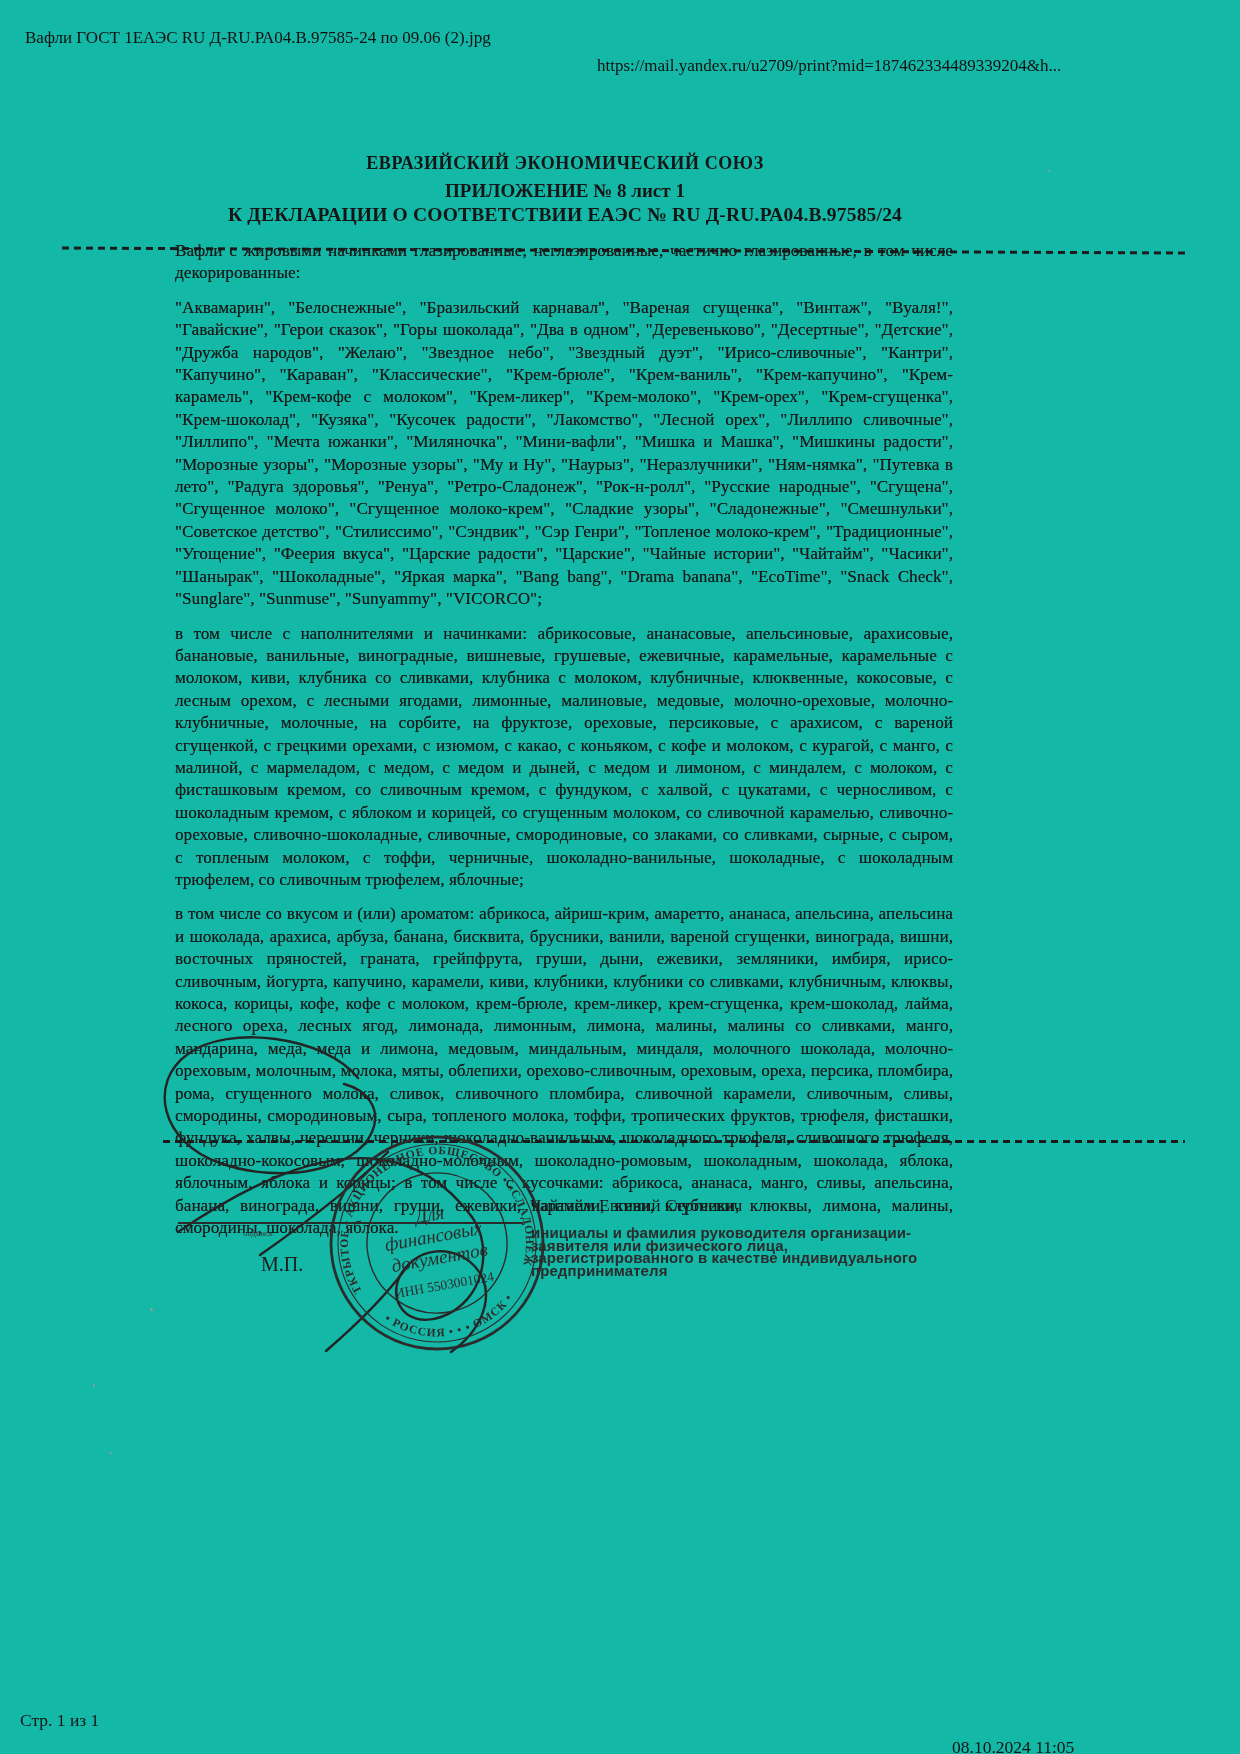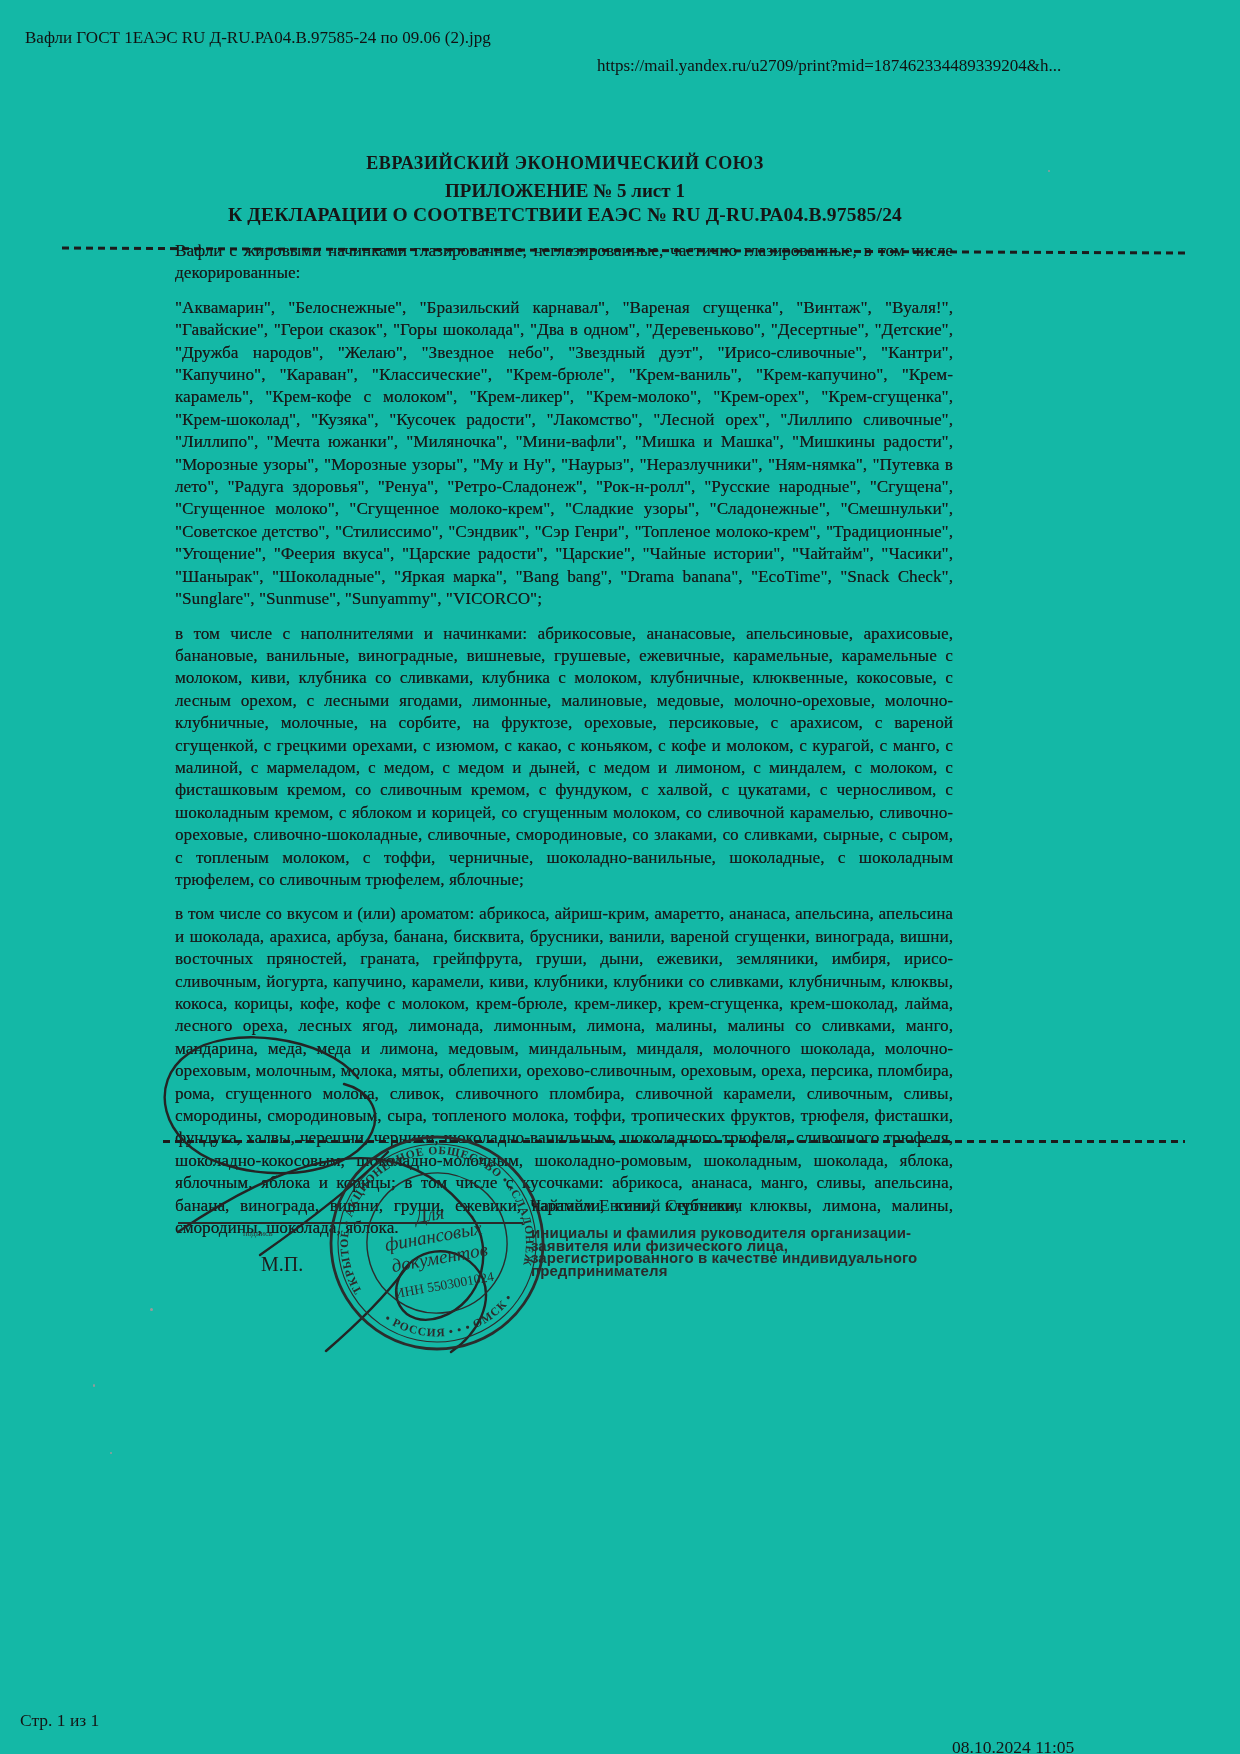--- a/index.html
+++ b/index.html
@@ -59,21 +59,21 @@
 <body>
 
 <div class="page">
 
   <div class="print-header">
     <span class="ph-file">Вафли ГОСТ 1ЕАЭС RU Д-RU.РА04.В.97585-24 по 09.06 (2).jpg</span>
     <span class="ph-url">https://mail.yandex.ru/u2709/print?mid=187462334489339204&amp;h...</span>
   </div>
 
   <div class="doc-title t1">ЕВРАЗИЙСКИЙ ЭКОНОМИЧЕСКИЙ СОЮЗ</div>
-  <div class="doc-title t2">ПРИЛОЖЕНИЕ № 5 лист 1</div>
+  <div class="doc-title t2">ПРИЛОЖЕНИЕ № 8 лист 1</div>
   <div class="doc-title t3">К ДЕКЛАРАЦИИ О СООТВЕТСТВИИ ЕАЭС № RU Д-RU.РА04.В.97585/24</div>
   <div class="dashes dash-top"></div>
 
   <div class="doc-body">
     <p>Вафли с жировыми начинками глазированные, неглазированные, частично глазированные, в том числе декорированные:</p>
     <p>"Аквамарин", "Белоснежные", "Бразильский карнавал", "Вареная сгущенка", "Винтаж", "Вуаля!", "Гавайские", "Герои сказок", "Горы шоколада", "Два в одном", "Деревеньково", "Десертные", "Детские", "Дружба народов", "Желаю", "Звездное небо", "Звездный дуэт", "Ирисо-сливочные", "Кантри", "Капучино", "Караван", "Классические", "Крем-брюле", "Крем-ваниль", "Крем-капучино", "Крем-карамель", "Крем-кофе с молоком", "Крем-ликер", "Крем-молоко", "Крем-орех", "Крем-сгущенка", "Крем-шоколад", "Кузяка", "Кусочек радости", "Лакомство", "Лесной орех", "Лиллипо сливочные", "Лиллипо", "Мечта южанки", "Миляночка", "Мини-вафли", "Мишка и Машка", "Мишкины радости", "Морозные узоры", "Морозные узоры", "Му и Ну", "Наурыз", "Неразлучники", "Ням-нямка", "Путевка в лето", "Радуга здоровья", "Ренуа", "Ретро-Сладонеж", "Рок-н-ролл", "Русские народные", "Сгущена", "Сгущенное молоко", "Сгущенное молоко-крем", "Сладкие узоры", "Сладонежные", "Смешнульки", "Советское детство", "Стилиссимо", "Сэндвик", "Сэр Генри", "Топленое молоко-крем", "Традиционные", "Угощение", "Феерия вкуса", "Царские радости", "Царские", "Чайные истории", "Чайтайм", "Часики", "Шанырак", "Шоколадные", "Яркая марка", "Bang bang", "Drama banana", "EcoTime", "Snack Check", "Sunglare", "Sunmuse", "Sunyammy", "VICORCO";</p>
     <p>в том числе с наполнителями и начинками: абрикосовые, ананасовые, апельсиновые, арахисовые, банановые, ванильные, виноградные, вишневые, грушевые, ежевичные, карамельные, карамельные с молоком, киви, клубника со сливками, клубника с молоком, клубничные, клюквенные, кокосовые, с лесным орехом, с лесными ягодами, лимонные, малиновые, медовые, молочно-ореховые, молочно-клубничные, молочные, на сорбите, на фруктозе, ореховые, персиковые, с арахисом, с вареной сгущенкой, с грецкими орехами, с изюмом, с какао, с коньяком, с кофе и молоком, с курагой, с манго, с малиной, с мармеладом, с медом, с медом и дыней, с медом и лимоном, с миндалем, с молоком, с фисташковым кремом, со сливочным кремом, с фундуком, с халвой, с цукатами, с черносливом, с шоколадным кремом, с яблоком и корицей, со сгущенным молоком, со сливочной карамелью, сливочно-ореховые, сливочно-шоколадные, сливочные, смородиновые, со злаками, со сливками, сырные, с сыром, с топленым молоком, с тоффи, черничные, шоколадно-ванильные, шоколадные, с шоколадным трюфелем, со сливочным трюфелем, яблочные;</p>
     <p>в том числе со вкусом и (или) ароматом: абрикоса, айриш-крим, амаретто, ананаса, апельсина, апельсина и шоколада, арахиса, арбуза, банана, бисквита, брусники, ванили, вареной сгущенки, винограда, вишни, восточных пряностей, граната, грейпфрута, груши, дыни, ежевики, земляники, имбиря, ирисо-сливочным, йогурта, капучино, карамели, киви, клубники, клубники со сливками, клубничным, клюквы, кокоса, корицы, кофе, кофе с молоком, крем-брюле, крем-ликер, крем-сгущенка, крем-шоколад, лайма, лесного ореха, лесных ягод, лимонада, лимонным, лимона, малины, малины со сливками, манго, мандарина, меда, меда и лимона, медовым, миндальным, миндаля, молочного шоколада, молочно-ореховым, молочным, молока, мяты, облепихи, орехово-сливочным, ореховым, ореха, персика, пломбира, рома, сгущенного молока, сливок, сливочного пломбира, сливочной карамели, сливочным, сливы, смородины, смородиновым, сыра, топленого молока, тоффи, тропических фруктов, трюфеля, фисташки, фундука, халвы, черешни, черники, шоколадно-ванильным, шоколадного трюфеля, сливочного трюфеля, шоколадно-кокосовым, шоколадно-молочным, шоколадно-ромовым, шоколадным, шоколада, яблока, яблочным, яблока и корицы; в том числе с кусочками: абрикоса, ананаса, манго, сливы, апельсина, банана, винограда, вишни, груши, ежевики, карамели, киви, клубники, клюквы, лимона, малины, смородины, шоколада, яблока.</p>
   </div>
   <div class="dashes dash-bottom"></div>

